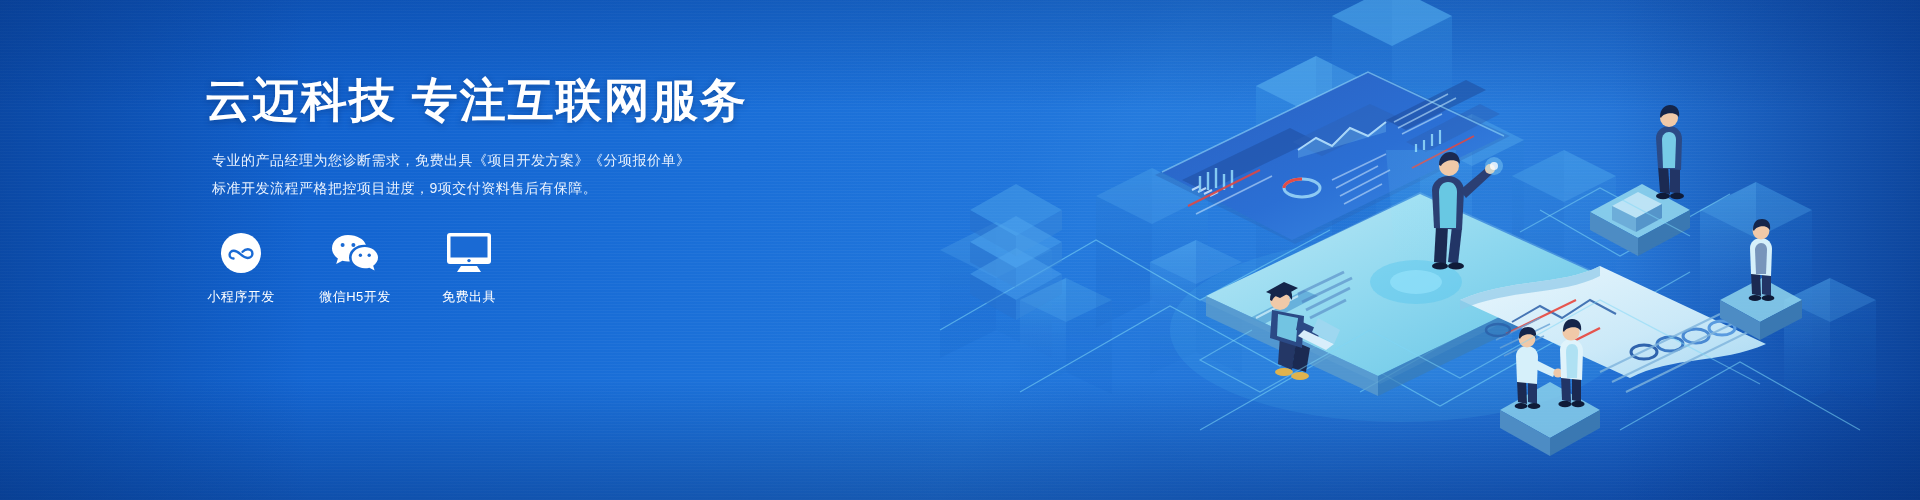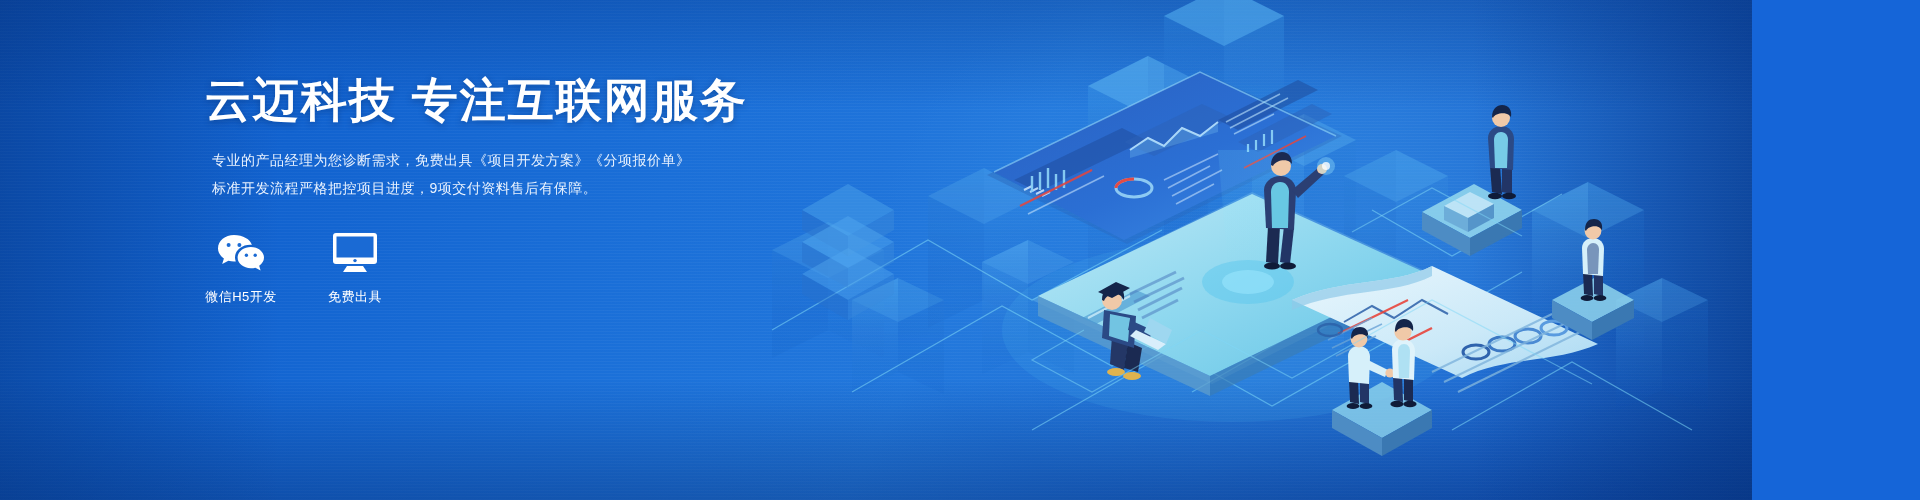--- a/index.html
+++ b/index.html
@@ -4,21 +4,21 @@
 <style>
   * { margin:0; padding:0; box-sizing:border-box; }
   html, body { width:1920px; height:500px; overflow:hidden; }
   body {
     font-family: "Liberation Sans", "DejaVu Sans", sans-serif;
     background:#1565d8;
   }
 
   .banner {
     position:relative;
-    width:1752px; height:500px;
+    width:1920px; height:500px;
     overflow:hidden;
     background:
       radial-gradient(ellipse 1100px 700px at 78% 46%, rgba(60,150,235,0.55) 0%, rgba(30,110,215,0.18) 45%, rgba(0,0,0,0) 72%),
       linear-gradient(118deg, #0e56bf 0%, #1162cf 18%, #1a6fd8 38%, #2279dd 55%, #1c6bd2 72%, #1257c2 88%, #0d4cb2 100%);
   }
   
   .banner::before{
     content:"";
     position:absolute; inset:0;
     background-image:repeating-linear-gradient(0deg, rgba(255,255,255,0.035) 0px, rgba(255,255,255,0.035) 1px, rgba(0,0,0,0) 1px, rgba(0,0,0,0) 3px);
@@ -462,20 +462,29 @@
   <div class="copy">
     <div class="headline">云迈科技 专注互联网服务</div>
     <div class="sub-spacer"></div>
     <div class="subline">专业的产品经理为您诊断需求，免费出具《项目开发方案》《分项报价单》</div>
     <div class="subline">标准开发流程严格把控项目进度，9项交付资料售后有保障。</div>
   </div>
 
   <div class="services">
 
 
+    <div class="service">
+      <div class="service-icon">
+        <svg width="40" height="40" viewBox="0 0 40 40">
+          <circle cx="20" cy="20" r="20" fill="#ffffff"></circle>
+          <path d="M12.5 25.5c-2.2 0-3.9-1.7-3.9-3.8 0-2.3 1.9-3.9 4.2-3.9 2.6 0 4.6 1.6 6.6 3.4 2.1 1.9 4.3 3.8 7.3 3.8 2.6 0 4.7-1.9 4.7-4.4 0-2.5-2-4.4-4.6-4.4-2.1 0-3.8 1.1-5.2 2.6" fill="none" stroke="#1a6ad4" stroke-width="2.4" stroke-linecap="round"></path>
+        </svg>
+      </div>
+      <div class="service-label">小程序开发</div>
+    </div>
 
     <div class="service">
       <div class="service-icon">
         <svg width="48" height="40" viewBox="0 0 48 40">
           <path d="M17 2C8.2 2 1 7.9 1 15.2c0 4.1 2.3 7.8 5.9 10.2L5.2 31l6.2-3.2c1.8.5 3.7.8 5.6.8.6 0 1.2 0 1.8-.1-.5-1.3-.8-2.7-.8-4.1 0-7 6.8-12.6 15.2-12.6.6 0 1.1 0 1.7.1C33.4 6.4 26 2 17 2z" fill="#ffffff"></path>
           <circle cx="11.6" cy="12" r="2" fill="#1a6ad4"></circle>
           <circle cx="22.4" cy="12" r="2" fill="#1a6ad4"></circle>
           <path d="M47 24.6c0-5.9-5.9-10.7-13.2-10.7S20.6 18.7 20.6 24.6c0 5.9 5.9 10.7 13.2 10.7 1.6 0 3.2-.2 4.6-.6l5.2 2.7-1.4-4.6c3-2 4.8-4.9 4.8-8.2z" fill="#ffffff"></path>
           <circle cx="29.4" cy="22.2" r="1.7" fill="#1a6ad4"></circle>
           <circle cx="38.2" cy="22.2" r="1.7" fill="#1a6ad4"></circle>

